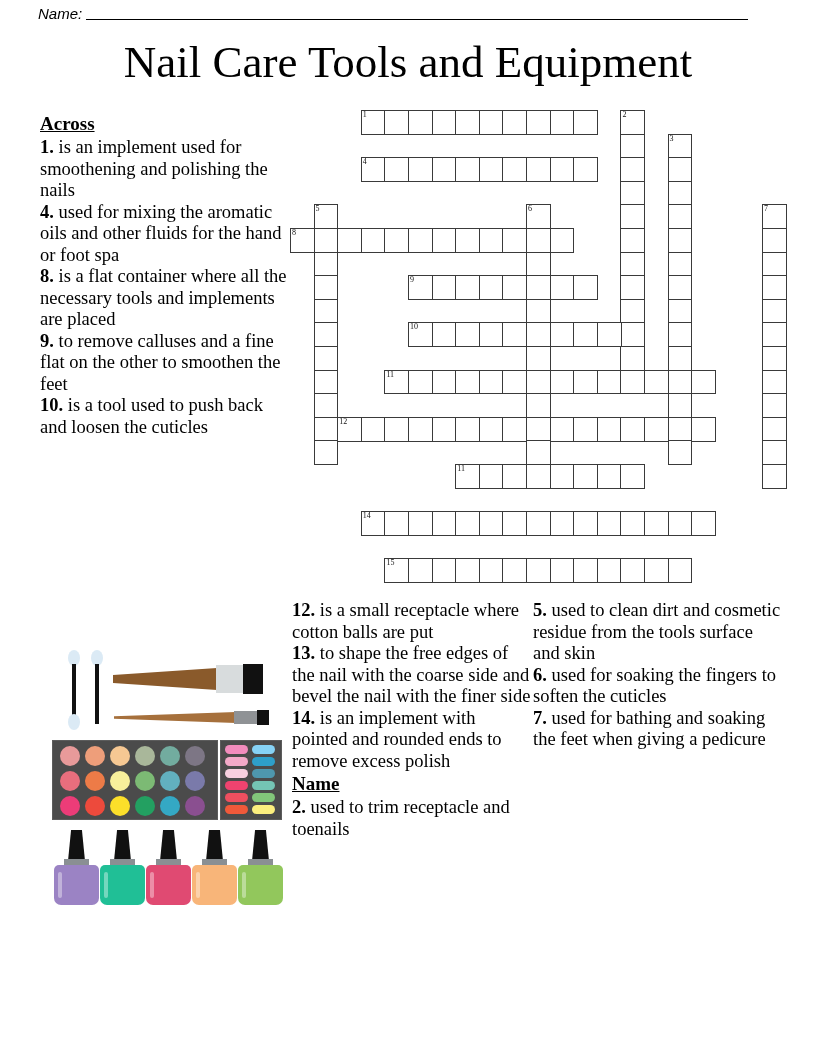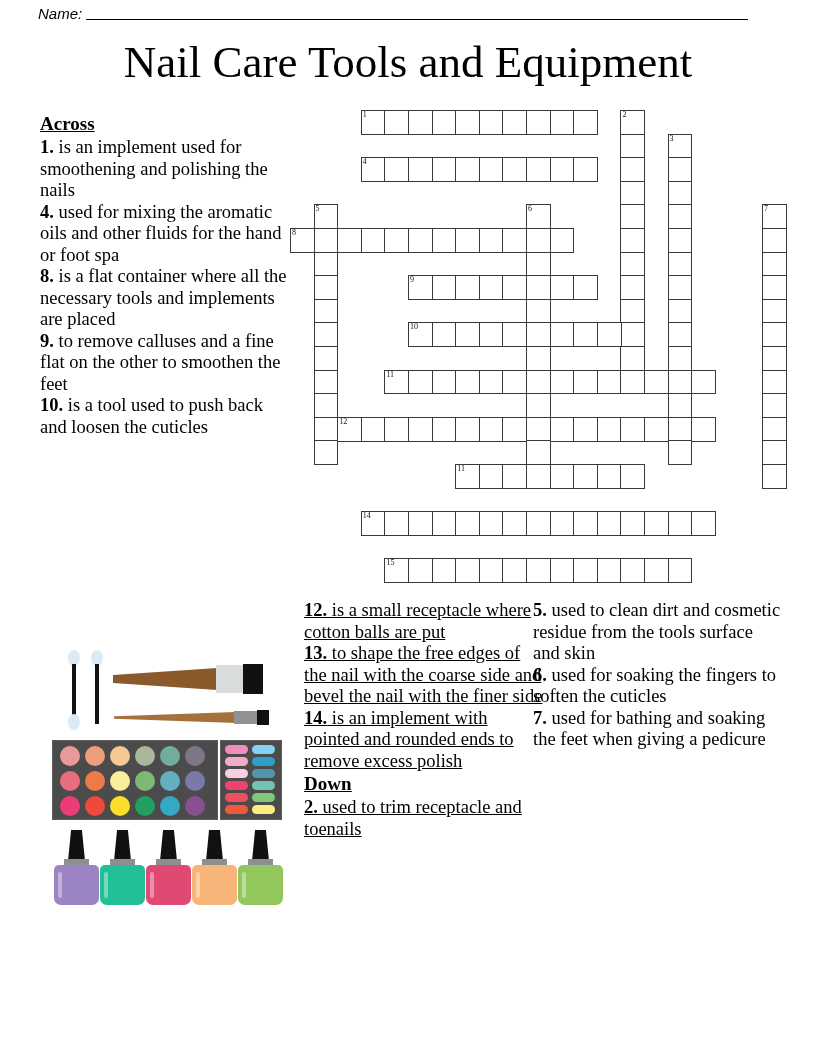--- a/index.html
+++ b/index.html
@@ -39,21 +39,21 @@
     text-decoration:underline;
     margin:0 0 1px 0;
   }
   .clue{
     font-size:18.5px;line-height:21.5px;
     margin:0 0 0 0;
     text-align:left;
   }
   .clue b{font-weight:bold;}
   #across-col{left:40px;top:112px;width:252px;}
-  #mid-col{left:304px;top:600px;width:240px;text-decoration:underline;}
+  #mid-col{left:292px;top:600px;width:240px;}
   #right-col{left:533px;top:600px;width:250px;}
   
   #grid{
     position:absolute;left:0;top:0;width:816px;height:1056px;
     pointer-events:none;
   }
   .cell{
     position:absolute;
     box-sizing:border-box;
     border:1.3px solid #3a3a3a;
@@ -295,21 +295,21 @@
     <p class="clue"><b>1.</b><span> is an implement used for smoothening and polishing the nails</span></p>
     <p class="clue"><b>4.</b><span> used for mixing the aromatic oils and other fluids for the hand or foot spa</span></p>
     <p class="clue"><b>8.</b><span> is a flat container where all the necessary tools and implements are placed</span></p>
     <p class="clue"><b>9.</b><span> to remove calluses and a fine flat on the other to smoothen the feet</span></p>
     <p class="clue"><b>10.</b><span> is a tool used to push back and loosen the cuticles</span></p>
   </div>
 <div class="clue-col" id="mid-col">
     <p class="clue"><b>12.</b><span> is a small receptacle where cotton balls are put</span></p>
     <p class="clue"><b>13.</b><span> to shape the free edges of the nail with the coarse side and bevel the nail with the finer side</span></p>
     <p class="clue"><b>14.</b><span> is an implement with pointed and rounded ends to remove excess polish</span></p>
-    <div class="clue-head">Down</div>
+    <div class="clue-head">Name</div>
     <p class="clue"><b>2.</b><span> used to trim receptacle and toenails</span></p>
   </div>
 <div class="clue-col" id="right-col">
     <p class="clue"><b>5.</b><span> used to clean dirt and cosmetic residue from the tools surface and skin</span></p>
     <p class="clue"><b>6.</b><span> used for soaking the fingers to soften the cuticles</span></p>
     <p class="clue"><b>7.</b><span> used for bathing and soaking the feet when giving a pedicure</span></p>
   </div>
 
 <div id="illustration">
     <div class="swab-tip" style="left: 20px; top: 10px; width: 12px; height: 16px; background: rgb(219, 234, 245);"></div>

